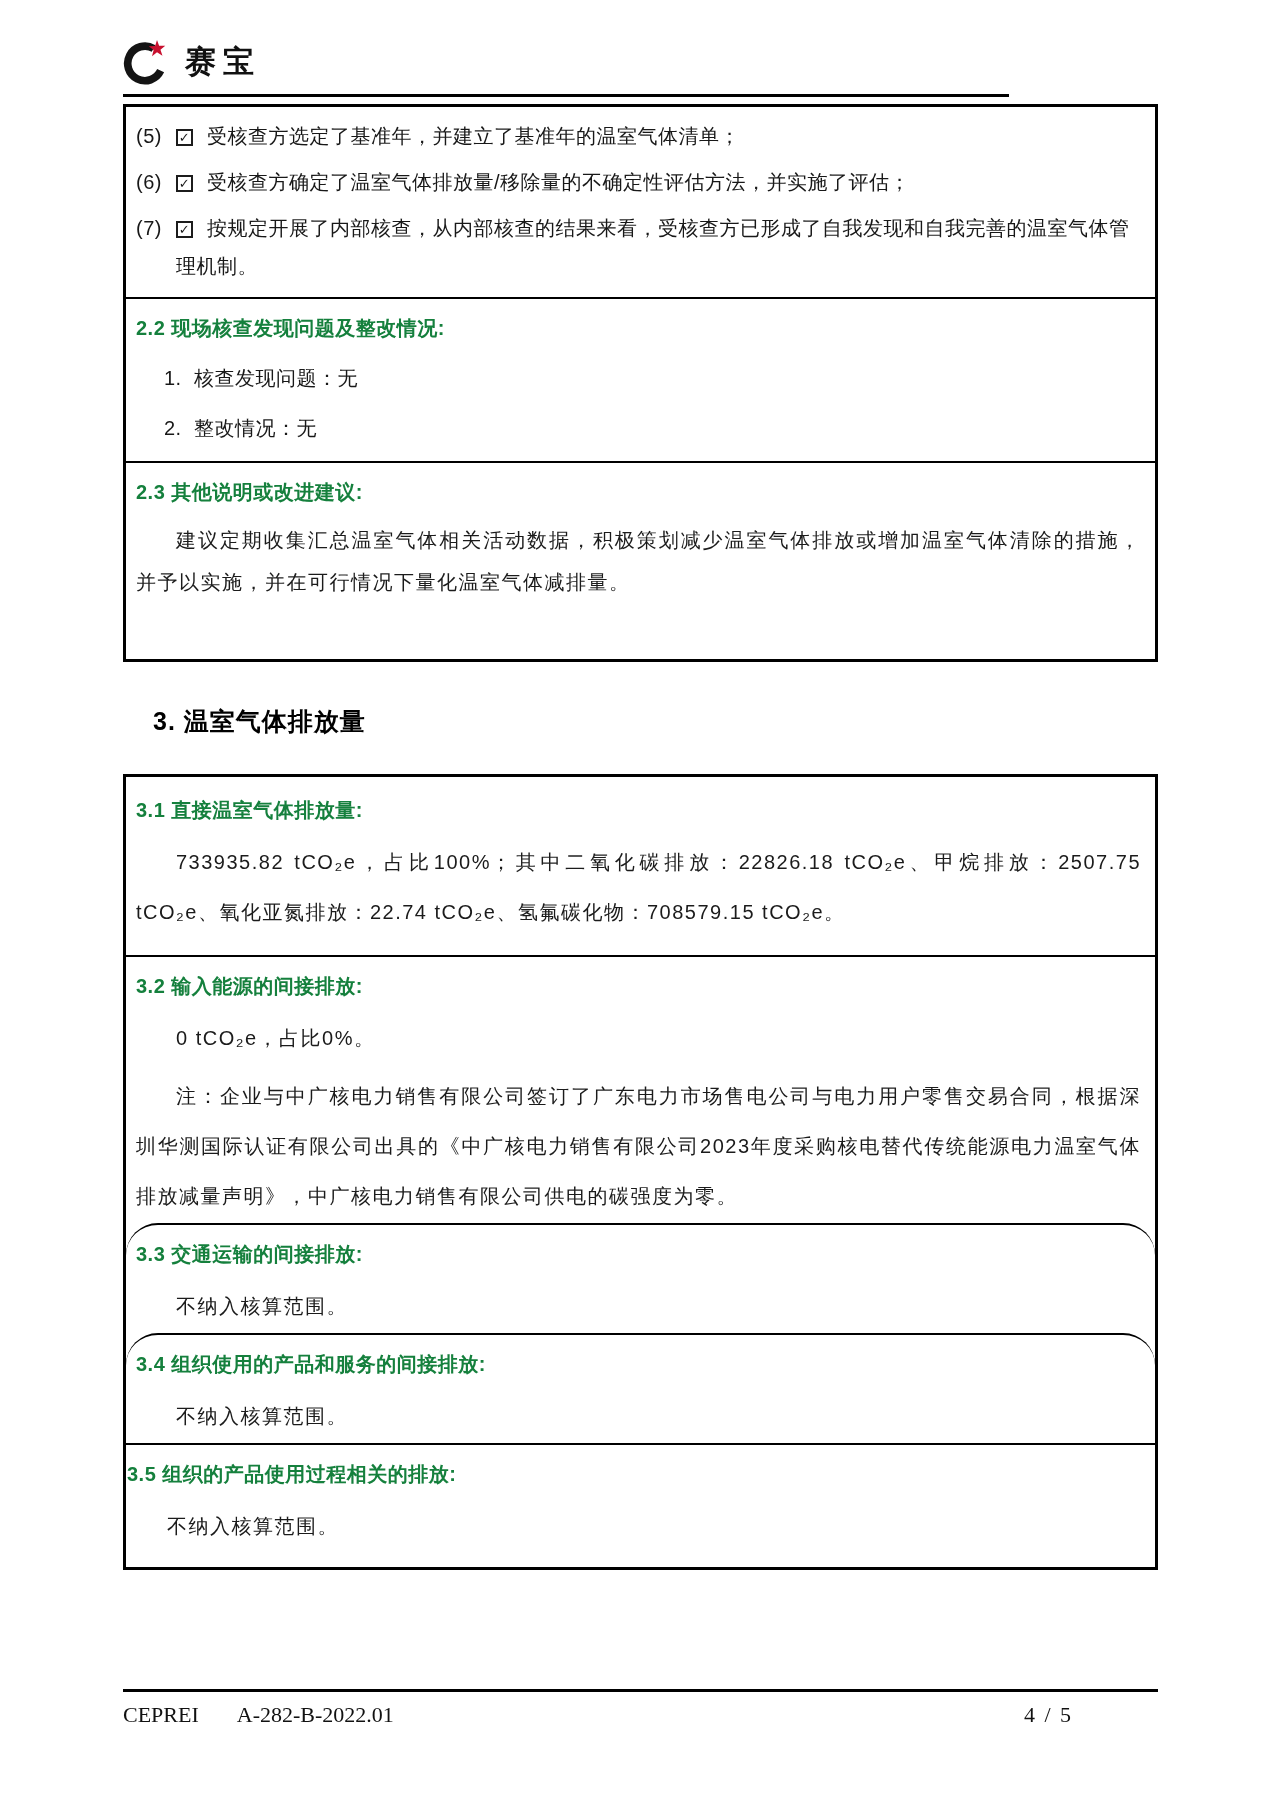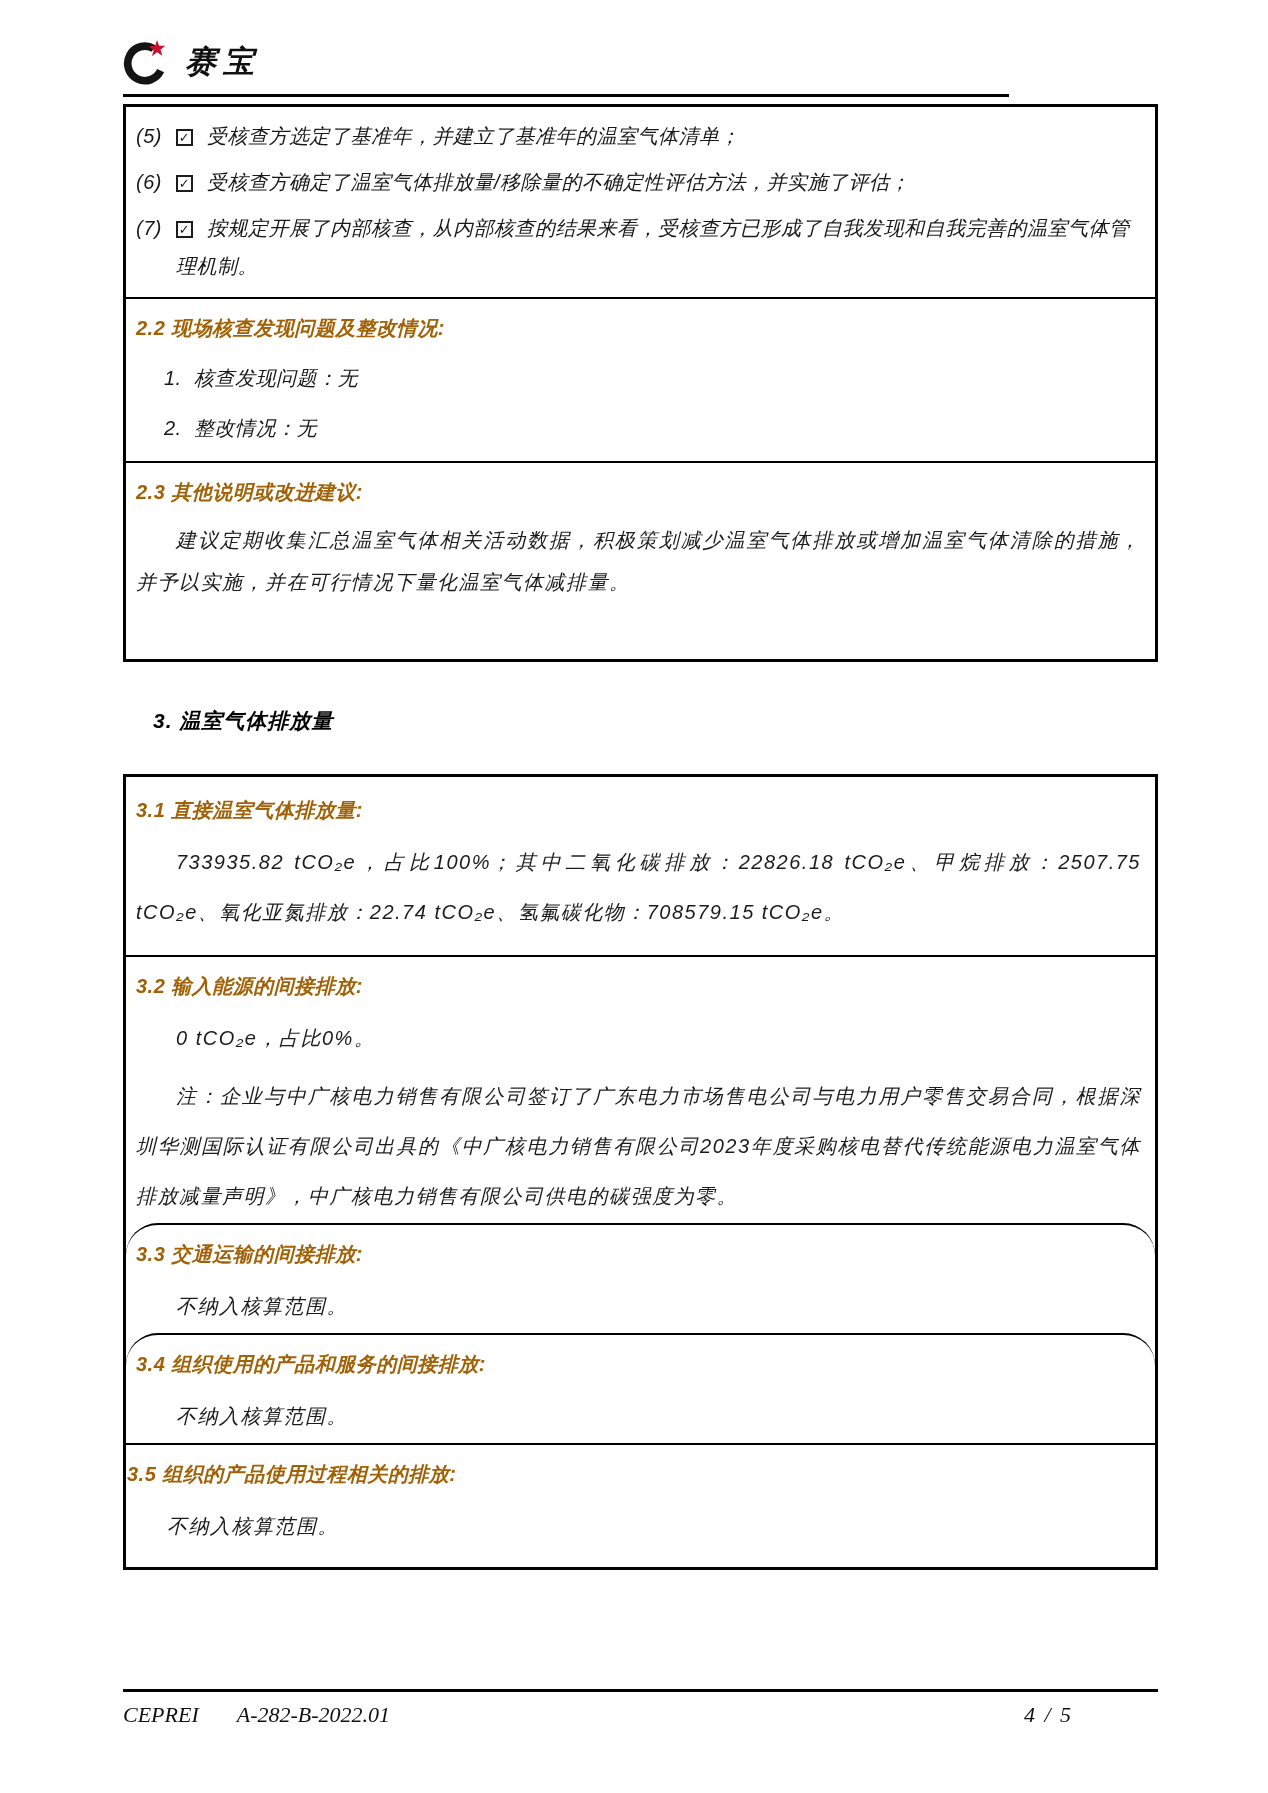--- a/index.html
+++ b/index.html
@@ -2,21 +2,21 @@
 <html><head>
 <meta charset="utf-8">
 <style>
   * { margin:0; padding:0; box-sizing:border-box; }
   html,body { background:#ffffff; }
   body {
     width:1268px; height:1793px;
     font-family:"Liberation Sans","DejaVu Sans",sans-serif;
     color:#181818;
   }
-  .page { position:relative; width:1268px; height:1793px; background:#fff; overflow:hidden;font-style:italic; }
+  .page { position:relative; width:1268px; height:1793px; background:#fff; overflow:hidden; }
 
   
   .brand { position:absolute; left:121px; top:38px; display:flex; align-items:center; }
   .brand svg { display:block; }
   .brand-text {
     margin-left:16px;
     font-family:"Liberation Serif","DejaVu Serif",serif;
     font-size:31px; font-weight:900; color:#111; letter-spacing:7px;
   }
   .header-rule { position:absolute; left:123px; top:94px; width:886px; height:3px; background:#000; }
@@ -32,38 +32,38 @@
   .chk-item { display:flex; font-size:20px; line-height:38px; margin-bottom:8px; letter-spacing:0.5px; }
   .chk-num { width:40px; flex:none; }
   .chk-body { flex:1; }
   .cb {
     display:inline-block; width:17px; height:17px;
     border:2px solid #1c1c1c; margin-right:14px;
     text-align:center; line-height:14px; font-size:13px; font-weight:bold;
     vertical-align:1px; color:#1c1c1c;
   }
 
-  .sec-title { font-weight:700; font-size:20px; line-height:38px; letter-spacing:0.5px; color:#a16207; }
+  .sec-title { font-weight:700; font-size:20px; line-height:38px; letter-spacing:0.5px; color:#15803d; }
 
   
   .row-22 { padding:10px 14px 14px 10px; }
   .num-item { margin:12px 0 0 28px; font-size:20px; line-height:38px; letter-spacing:0.5px; }
   .ni-num { display:inline-block; min-width:30px; }
 
   
   .row-23 { padding:10px 14px 56px 10px; }
 
   .cell-para {
     font-size:20px; line-height:50px; letter-spacing:1.5px;
     text-align:justify; text-indent:2em; margin-top:8px; color:#1b1b1b;
   }
   .lh42 { line-height:42px; }
 
   
-  .sec3-heading { margin:42px 0 36px 30px; font-size:21px; line-height:34px; font-weight:700; letter-spacing:1px; color:#000; }
+  .sec3-heading { margin:42px 0 36px 30px; font-size:25px; line-height:34px; font-weight:700; letter-spacing:1px; color:#000; }
 
   
   .r31 { padding:14px 14px 18px 10px; }
   .r32 { padding:10px 14px 2px 10px; }
   .r33, .r34 { padding:10px 14px 2px 10px;border-radius:32px; }
   .r35 { padding:10px 14px 16px 1px; }
 
   
   .page-footer { position:absolute; left:123px; top:1657px; width:1035px;margin-top:32px; }
   .footer-rule { height:3px; background:#000; }

